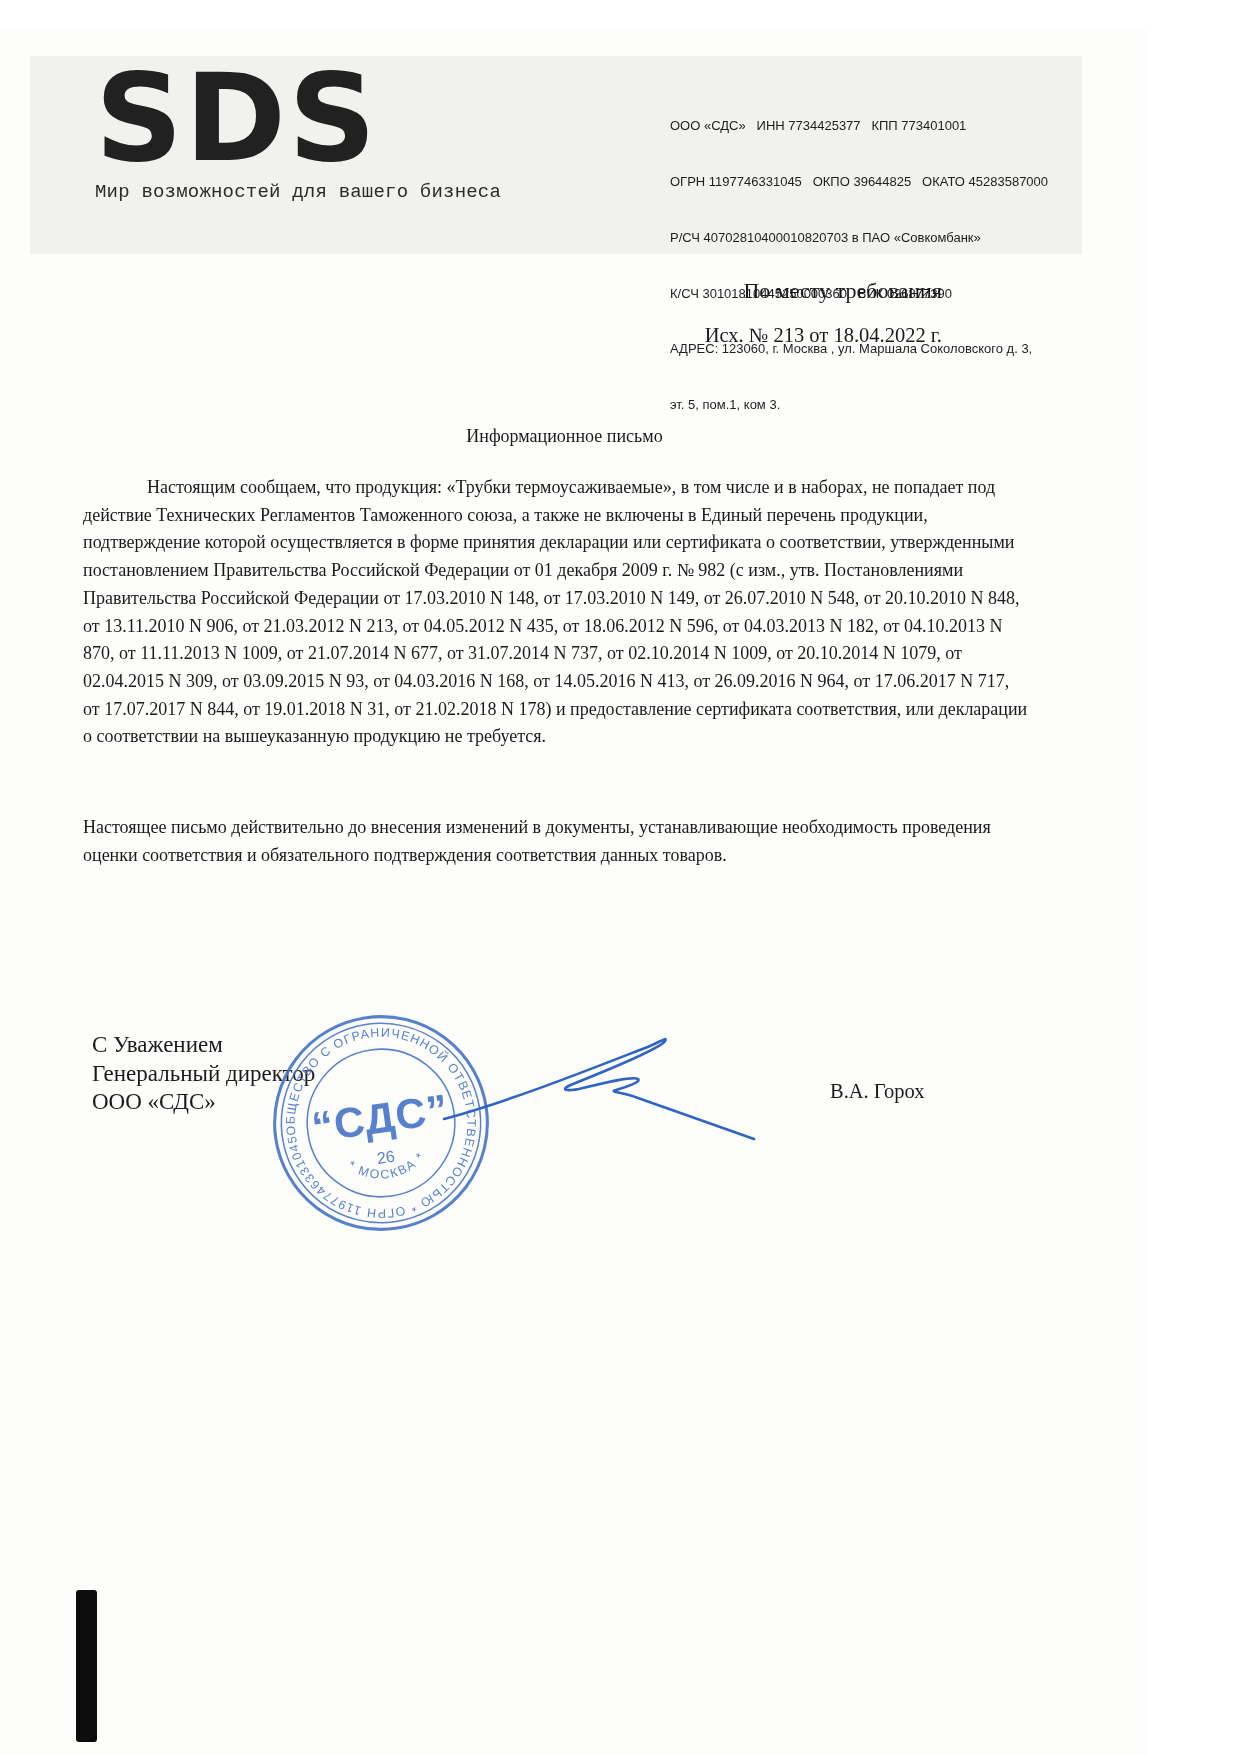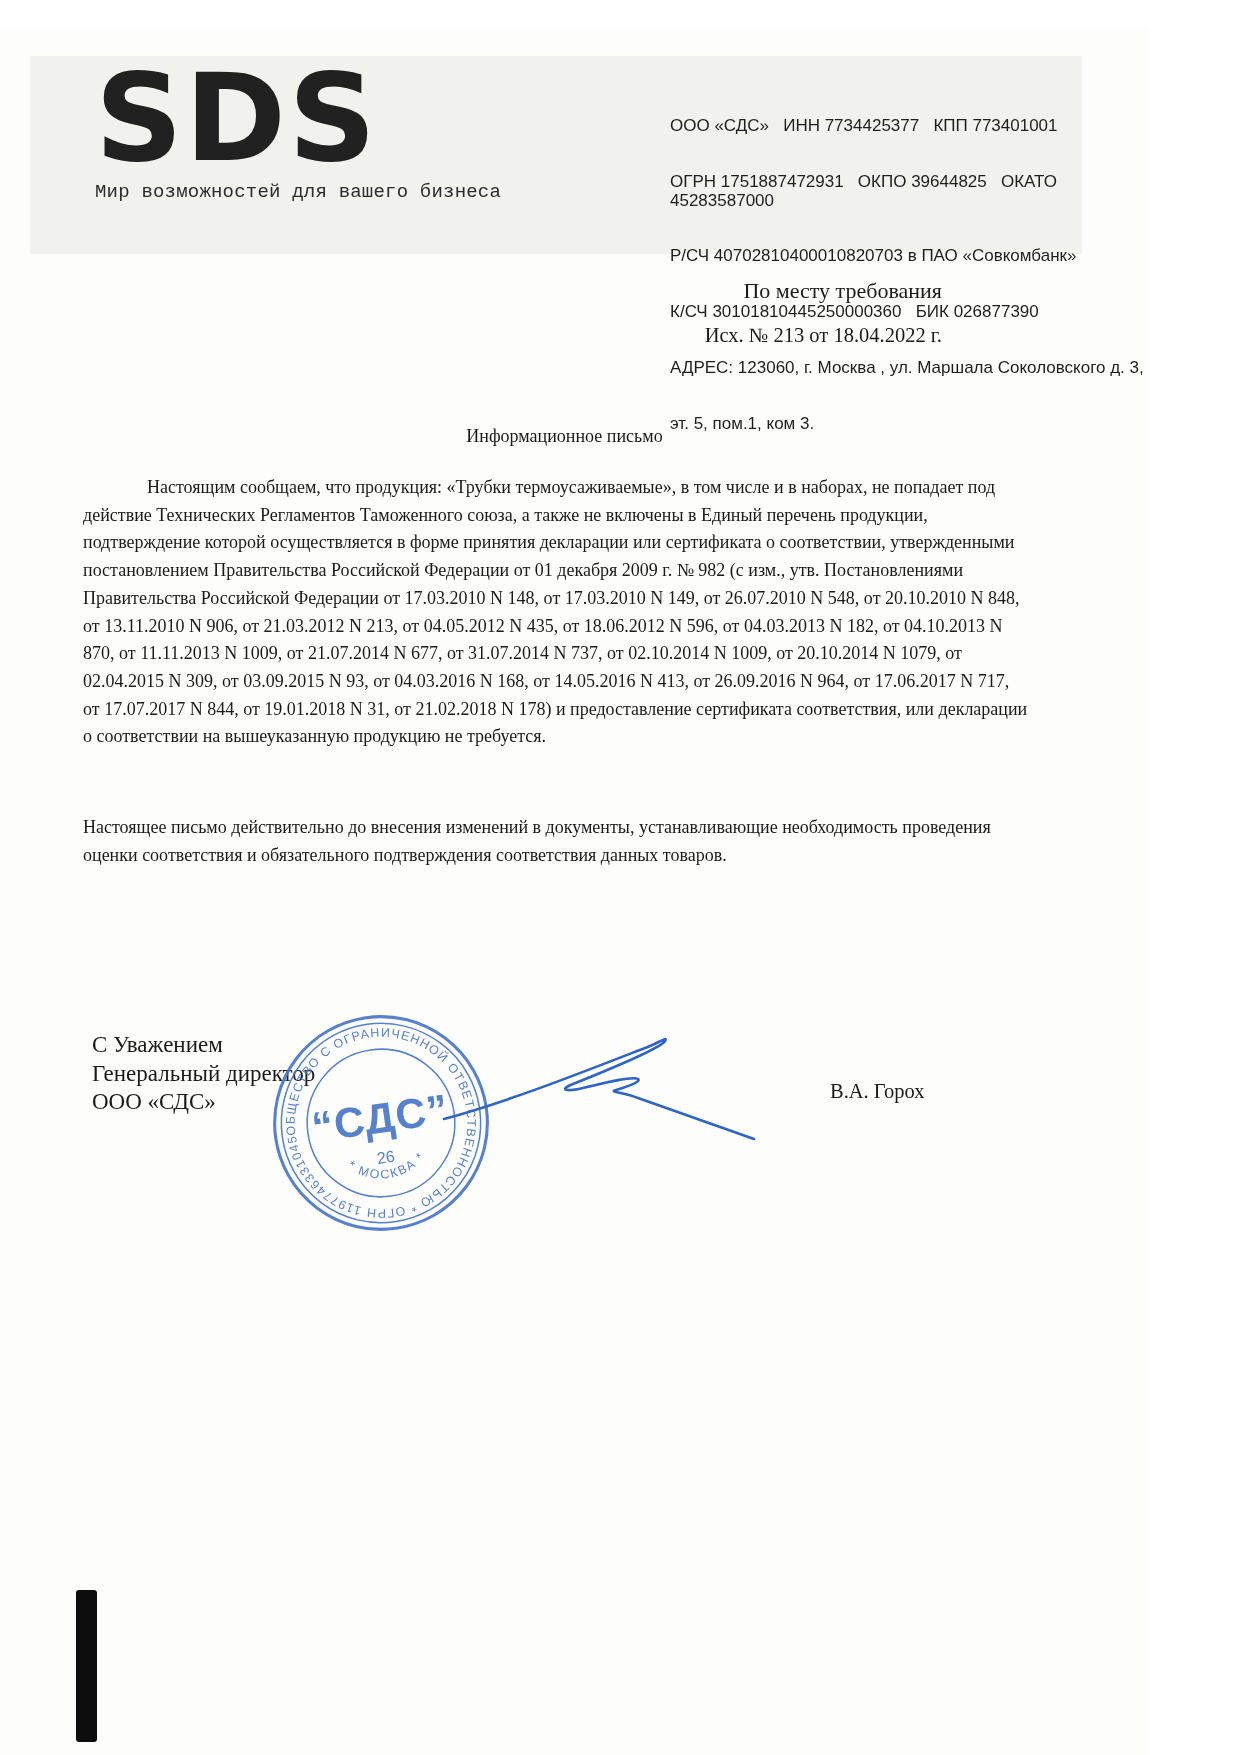--- a/index.html
+++ b/index.html
@@ -17,21 +17,21 @@
   .logo-text {
     font-family:"DejaVu Sans", sans-serif; font-weight:bold;
     font-size:122px; line-height:0.92; letter-spacing:2px; color:#212121;
   }
   .tagline {
     margin-top:7px; font-family:Liberation Mono, monospace;
     font-size:19px; color:#2b2b2b; letter-spacing:0.2px;
   }
   .company-details {
     position:absolute; left:670px; top:52px;
-    font-family:"Liberation Sans", sans-serif; font-size:17px;
+    font-family:"Liberation Sans", sans-serif; font-size:13px;
     line-height:18.6px; color:#1e1e1e; white-space:pre-wrap;
   }
   .recipient { position:absolute; right:205px; top:250px; font-size:22px; }
   .reference { position:absolute; right:205px; top:296px; font-size:20.5px; }
   .title { position:absolute; left:92px; top:398px; width:945px; text-align:center; font-size:18px; }
   .body-text { position:absolute; left:83px; width:947px; font-size:18px; line-height:27.7px; }
   .p1 { top:446px; text-indent:64px; }
   .p2 { top:786px; }
   .closing { position:absolute; left:92px; top:1003px; font-size:23px; line-height:28.5px; }
   .signer { position:absolute; left:830px; top:1052px; font-size:20.5px; }
@@ -57,21 +57,21 @@
 
   <div class="letterhead-band"></div>
 
   <div class="logo-block">
     <div class="logo-text">SDS</div>
     <div class="tagline">Мир возможностей для вашего бизнеса</div>
   </div>
 
   <div class="company-details">
     <div>ООО «СДС»   ИНН 7734425377   КПП 773401001</div>
-    <div>ОГРН 1751887472931   ОКПО 39644825   ОКАТО 45283587000</div>
+    <div>ОГРН 1197746331045   ОКПО 39644825   ОКАТО 45283587000</div>
     <div>Р/СЧ 40702810400010820703 в ПАО «Совкомбанк»</div>
     <div>К/СЧ 30101810445250000360   БИК 026877390</div>
     <div>АДРЕС: 123060, г. Москва , ул. Маршала Соколовского д. 3,</div>
     <div>эт. 5, пом.1, ком 3.</div>
   </div>
 
   <div class="recipient">По месту требования</div>
   <div class="reference">Исх. № 213 от 18.04.2022 г.</div>
 
   <div class="title">Информационное письмо</div>

